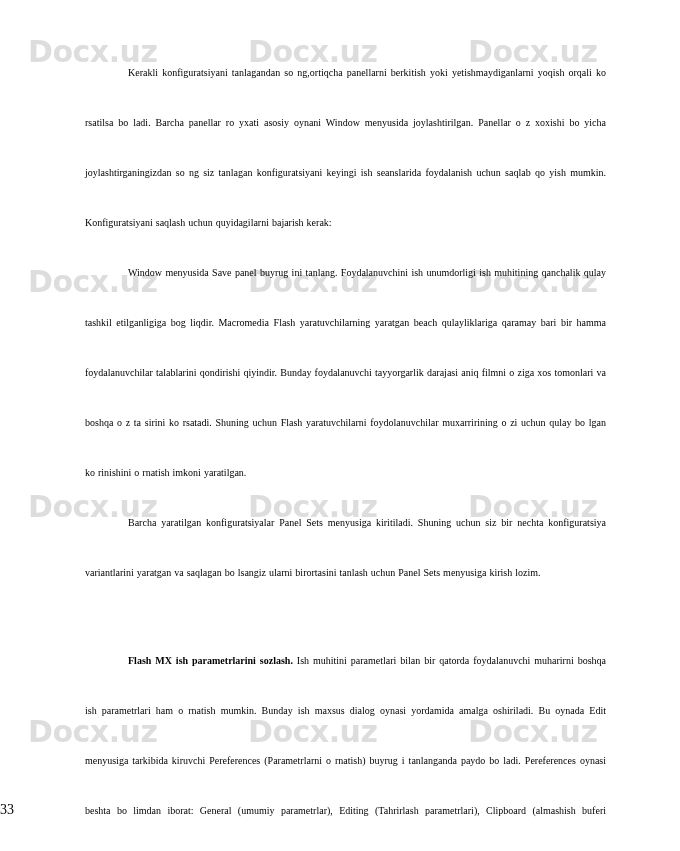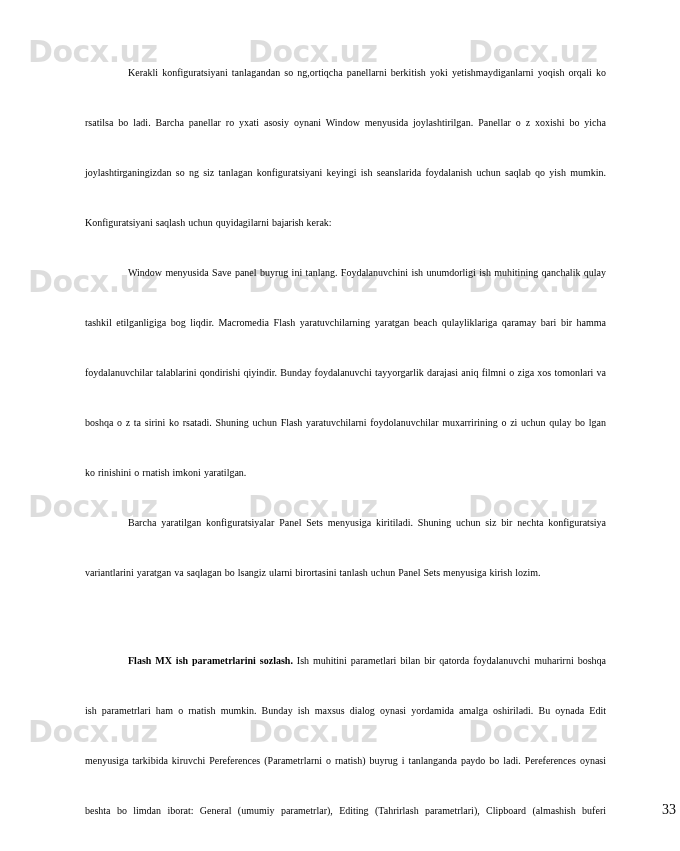--- a/index.html
+++ b/index.html
@@ -69,23 +69,23 @@
     word-spacing: 0.5px;
   }
   p.para.spaced { margin-top: 37.7px; }
   .b { font-weight: bold; margin-top: 16px; }
 
   
   #page-footer {
     position: absolute;
     z-index: 1;
     left: 0;
-    right: 4px;
+    right: 12px;
     top: 800px;
-    text-align: right;
+    text-align: left;
   }
   #page-footer .pg {
     font-family: "Liberation Serif", "DejaVu Serif", serif;
     font-size: 14px;
     color: #000;
   }
 </style>
 </head>
 <body>
 

